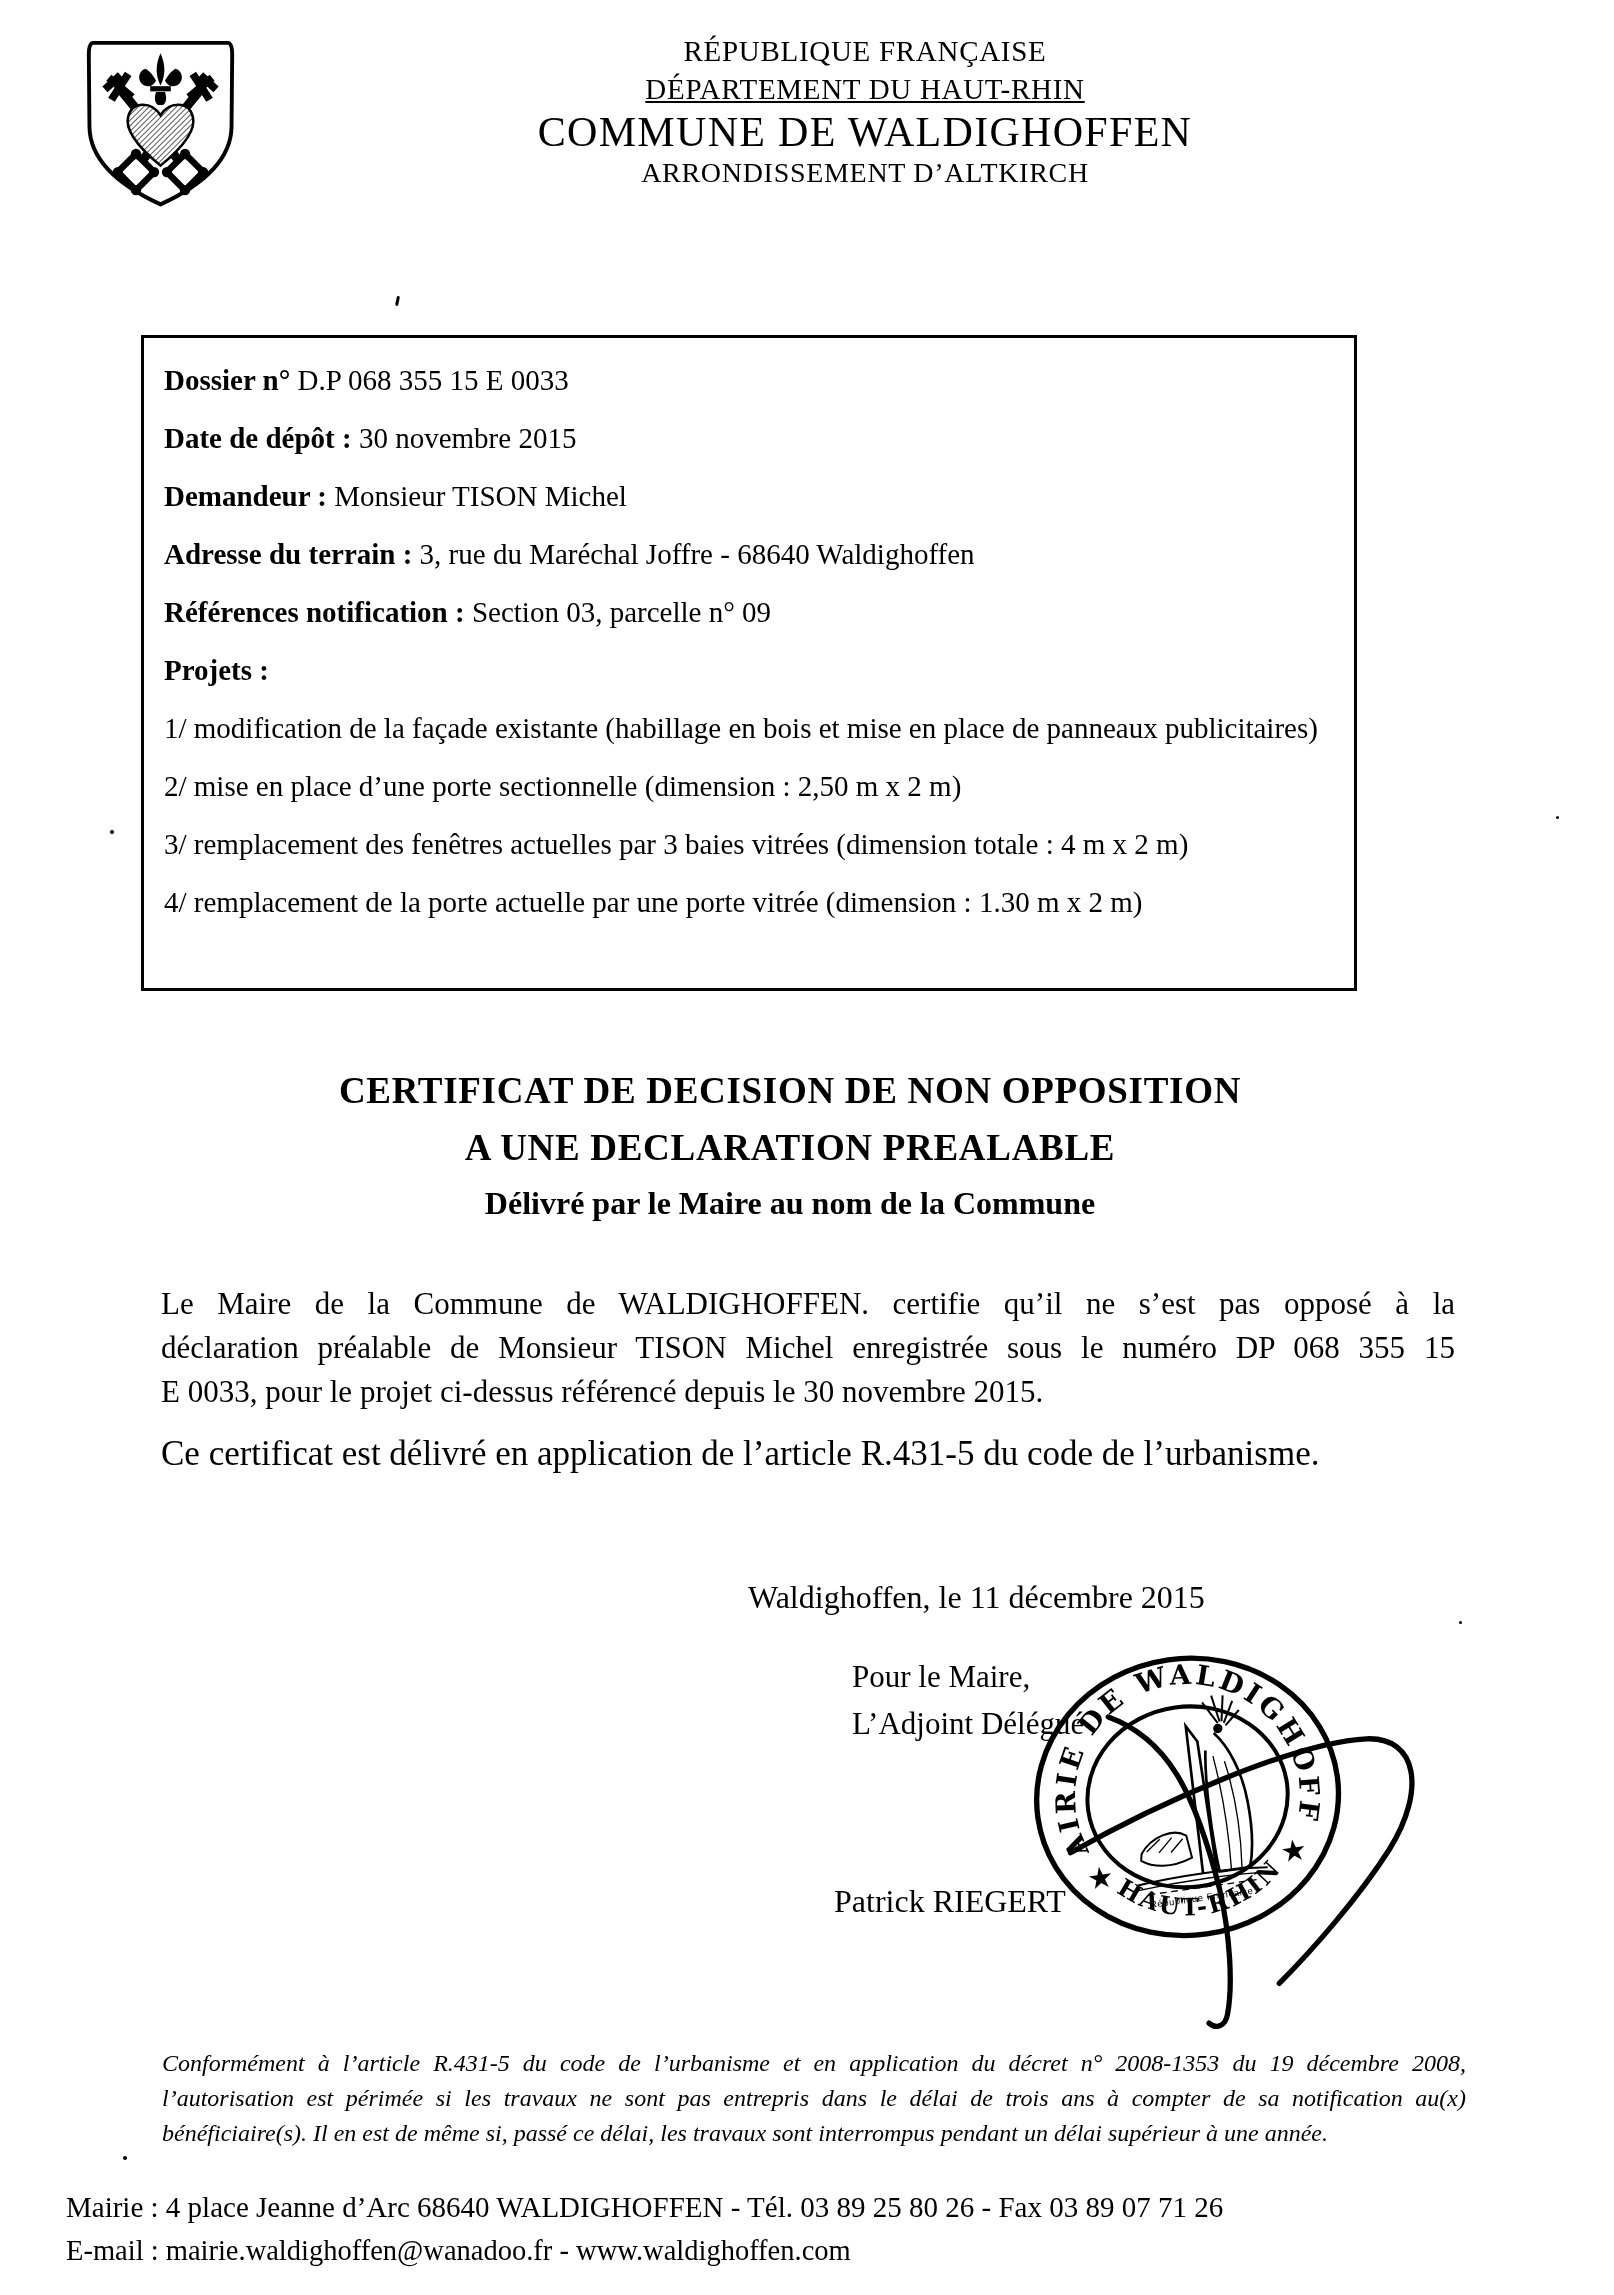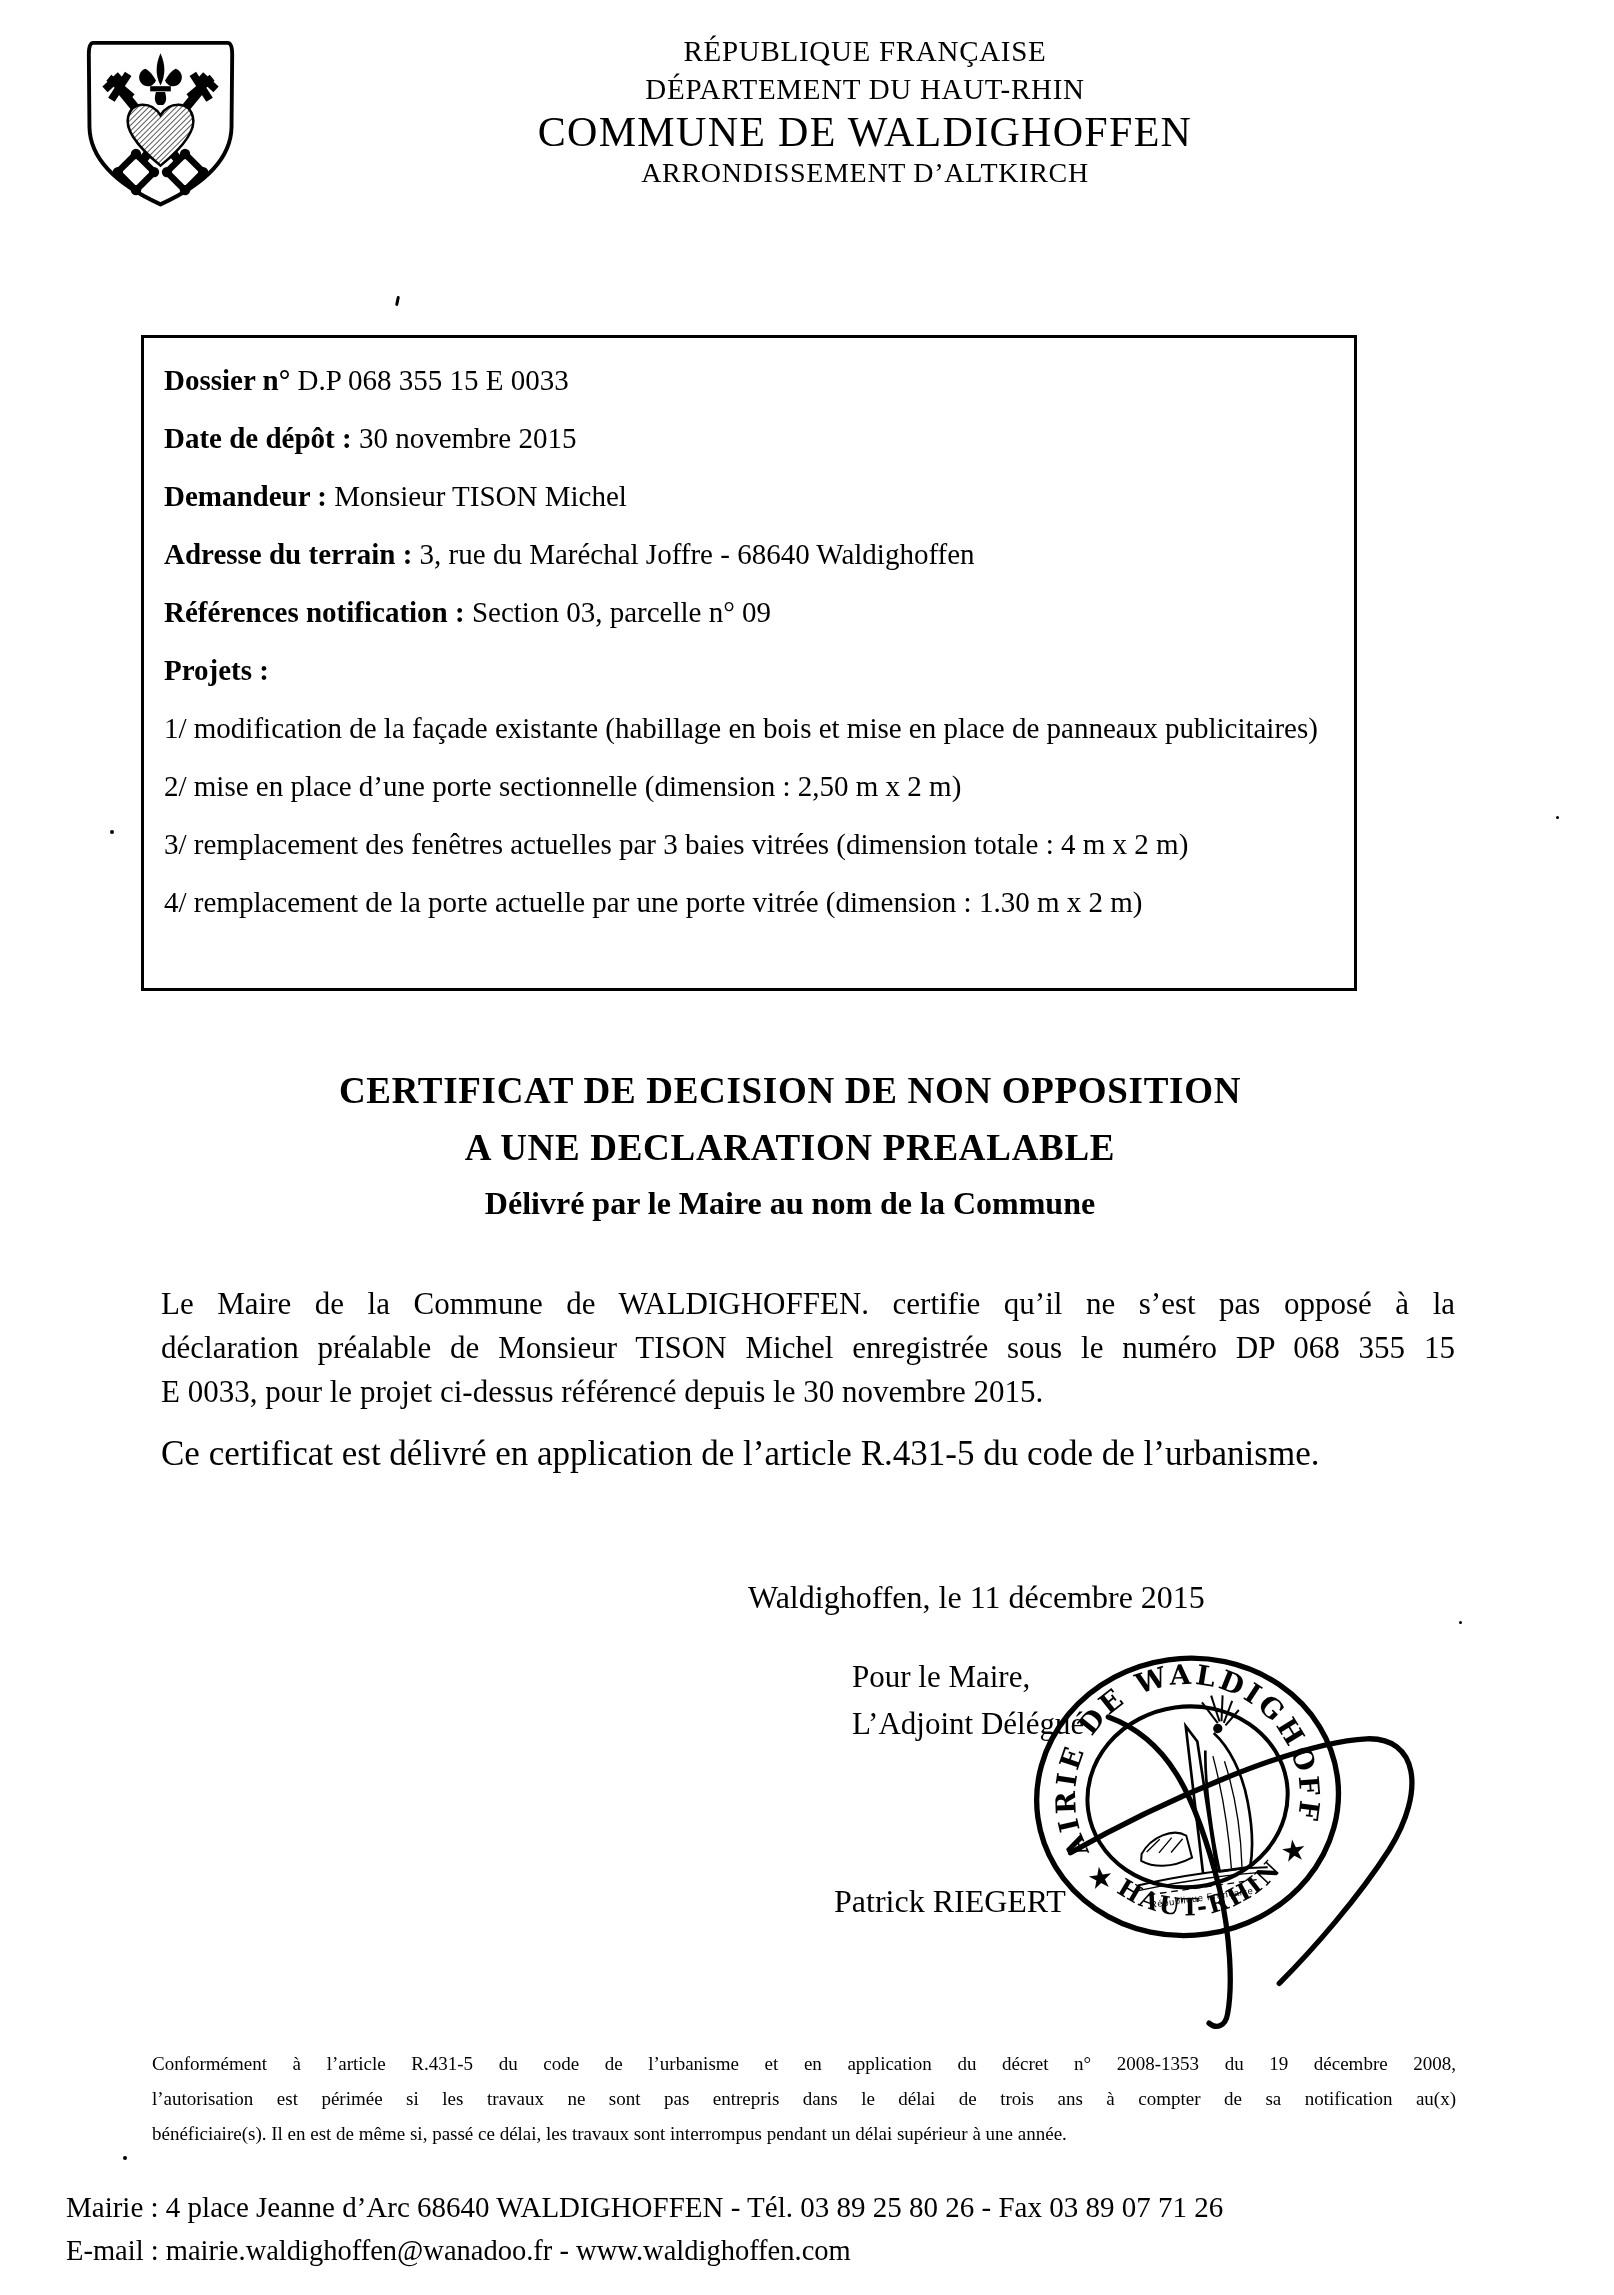--- a/index.html
+++ b/index.html
@@ -12,21 +12,21 @@
     font-family: "Liberation Serif", "DejaVu Serif", serif;
   }
 
   
   .crest-svg { position: absolute; left: 83px; top: 33px; width: 155px; height: 180px; }
   .header-block {
     position: absolute; left: 464px; top: 37px; width: 802px;
     text-align: center; line-height: 1.0;
   }
   .hdr-line1 { font-size: 29px; letter-spacing: 0.7px; }
-  .hdr-line2 { font-size: 29px; letter-spacing: 0.7px; margin-top: 9.3px; }
+  .hdr-line2 { font-size: 29px; letter-spacing: 0.7px; margin-top: 9.3px; text-decoration: underline; }
   .hdr-line3 { font-size: 42px; letter-spacing: 1.3px; margin-top: 6.6px; }
   .hdr-line4 { font-size: 28px; letter-spacing: 0.7px; margin-top: 6.6px; }
 
   
   .dossier-box {
     position: absolute; left: 141px; top: 335px; width: 1216px; height: 656px;
     border: 3.3px solid #000; box-sizing: border-box;
     padding: 13.3px 17px 0 20px;
     font-size: 29px;
   }
@@ -62,22 +62,22 @@
   .signatory  { position: absolute; left: 834px; top: 1883px; font-size: 32px; }
 
   .stamp-svg {
     position: absolute; left: 1028px; top: 1653px; width: 321px; height: 301px;
     transform: rotate(-8deg);
   }
   .signature-svg { position: absolute; left: 928px; top: 1624px; width: 570px; height: 451px; }
 
   
   .legal-block {
-    position: absolute; left: 152px; top: 2046px; width: 1304px;
-    font-size: 19px; line-height: 35px;
+    position: absolute; left: 162px; top: 2046px; width: 1304px;
+    font-size: 24px; font-style: italic; line-height: 35px;
   }
   .contact-block {
     position: absolute; left: 66px; top: 2191px; width: 1482px;
     text-align: left;
   }
   .contact-l1 { font-size: 29px; }
   .contact-l2 { font-size: 28.5px; margin-top: 10.6px; }
 
   
   .speck { position: absolute; background: #000; border-radius: 50%; }

